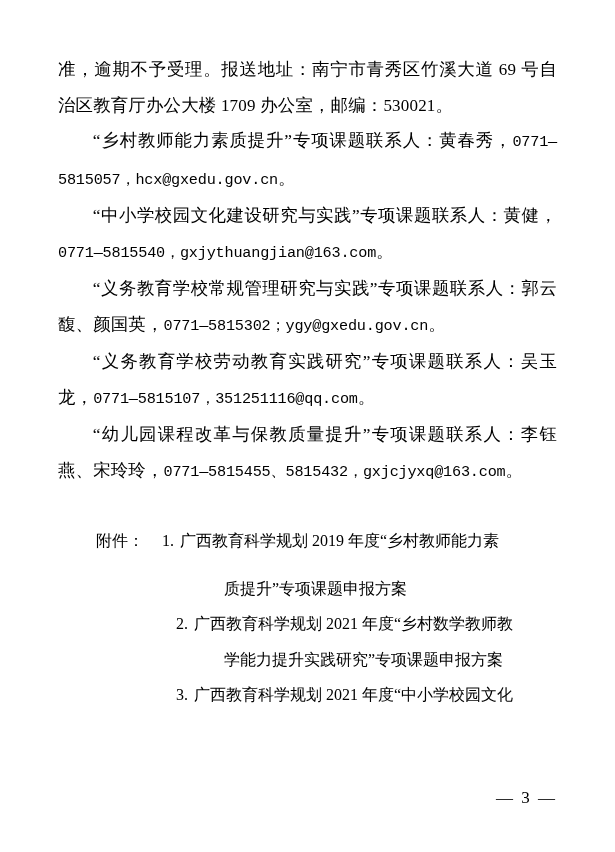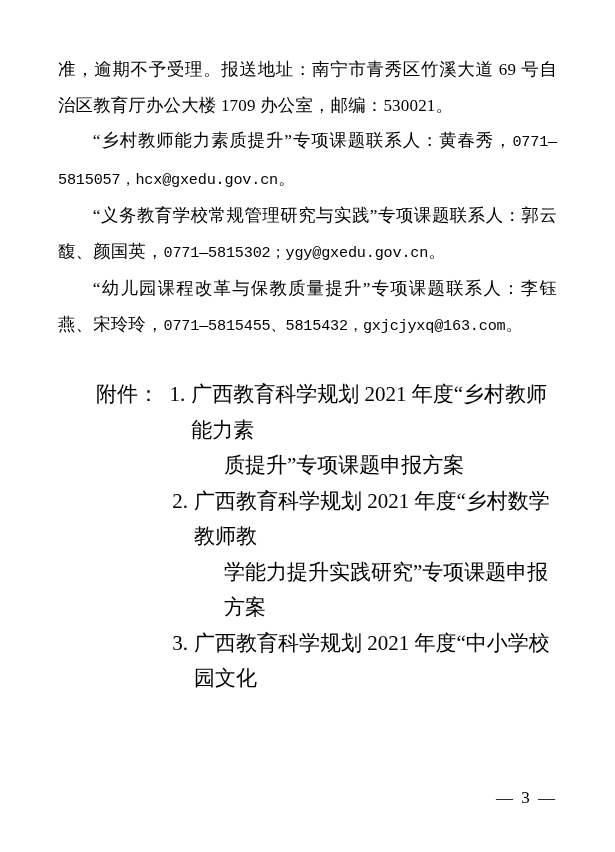--- a/index.html
+++ b/index.html
@@ -39,21 +39,21 @@
     font-family: "Liberation Mono", "DejaVu Sans Mono", monospace;
     font-size: 15.2px;
     letter-spacing: -0.2px;
   }
   .num-serif {
     font-family: "Liberation Serif", "DejaVu Serif", serif;
     font-size: 17px;
   }
   .attachments {
     margin-top: 33px;
-    font-size: 21px;
+    font-size: 16px;
     line-height: 35.5px;
   }
   .attach-head {
     display: flex;
     align-items: flex-start;
   }
   .attach-label {
     white-space: nowrap;
     padding-left: 38px;
   }
@@ -92,42 +92,48 @@
 
     <p class="para">
       <span>准，逾期不予受理。报送地址：南宁市青秀区竹溪大道 </span><span class="num-serif">69</span><span> 号自治区教育厅办公大楼 </span><span class="num-serif">1709</span><span> 办公室，邮编：</span><span class="num-serif">530021</span><span>。</span>
     </p>
 
     <p class="para indent">
       <span>“乡村教师能力素质提升”专项课题联系人：黄春秀，</span><span class="latin">0771—5815057，hcx@gxedu.gov.cn</span><span>。</span>
     </p>
 
 
+    <p class="para indent">
+      <span>“中小学校园文化建设研究与实践”专项课题联系人：黄健，</span><span class="latin">0771—5815540，gxjythuangjian@163.com</span><span>。</span>
+    </p>
 
     <p class="para indent">
       <span>“义务教育学校常规管理研究与实践”专项课题联系人：郭云馥、颜国英，</span><span class="latin">0771—5815302；ygy@gxedu.gov.cn</span><span>。</span>
     </p>
 
+    <p class="para indent">
+      <span>“义务教育学校劳动教育实践研究”专项课题联系人：吴玉龙，</span><span class="latin">0771—5815107，351251116@qq.com</span><span>。</span>
+    </p>
 
     <p class="para indent">
       <span>“幼儿园课程改革与保教质量提升”专项课题联系人：李钰燕、宋玲玲，</span><span class="latin">0771—5815455、5815432，gxjcjyxq@163.com</span><span>。</span>
     </p>
 
 
   </div>
 
   <div class="attachments">
 
     <div class="attach-head">
       <span class="attach-label">附件：</span>
       <span class="idx" style="width:30px;text-align:right;padding-right:6px;">1.</span>
-      <span class="txt">广西教育科学规划 2021 年度“乡村教师能力素</span>
+      <span class="txt">广西教育科学规划 2019 年度“乡村教师能力素</span>
     </div>
 
-    <div class="cont" style="margin-left:130px;">
+    <div class="cont" style="margin-left:130px;margin-top:12px;">
       <span>质提升”专项课题申报方案</span>
     </div>
 
     <div class="attach-item" style="margin-left:100px;">
       <span class="idx">2.</span>
       <span class="txt">广西教育科学规划 2021 年度“乡村数学教师教</span>
     </div>
 
     <div class="cont" style="margin-left:130px;">
       <span>学能力提升实践研究”专项课题申报方案</span>

